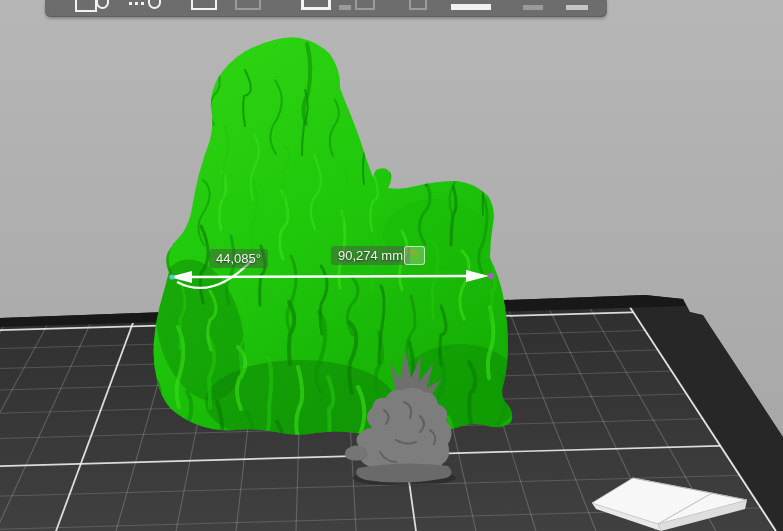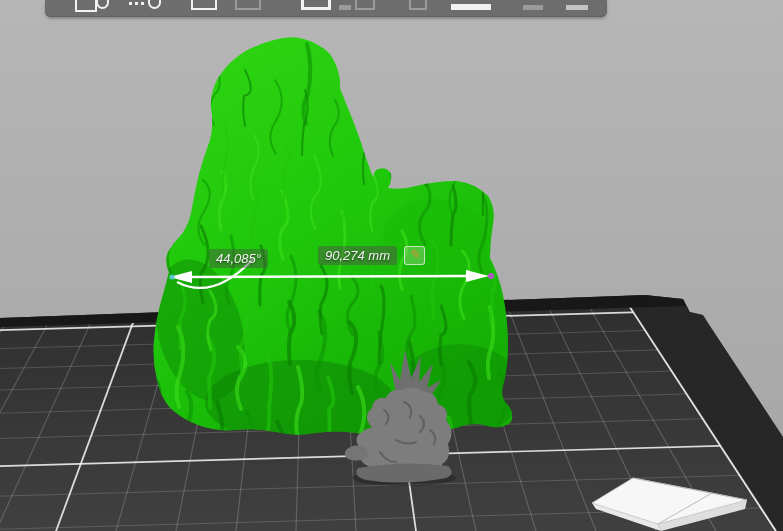--- a/index.html
+++ b/index.html
@@ -1,21 +1,20 @@
 <!DOCTYPE html>
 <html><head>
 <meta charset="utf-8">
 <style>
   html,body{margin:0;padding:0;background:#888;}
   .app{
     position:relative;width:783px;height:531px;overflow:hidden;
     font-family:"Liberation Sans",sans-serif;
     background:linear-gradient(180deg,#b6b6b6 0%,#aeaeae 45%,#a5a5a5 100%);
     user-select:none;
-    font-style:italic;
   }
   svg{position:absolute;left:0;top:0;}
 
   
   .toolbar{
     position:absolute;left:45px;top:0;width:562px;height:17px;
     background:#6d6d6d;border-radius:0 0 6px 6px;
     box-shadow:0 2px 3px rgba(0,0,0,0.25), inset 0 -1px 0 #5f5f5f;
     z-index:6;
   }
@@ -244,21 +243,21 @@
     <path d="M169,277 L192,271 L192,283 Z" fill="#ffffff"></path>
     <path d="M489,276 L466,270 L466,282 Z" fill="#ffffff"></path>
     <path d="M177,282 C196,292 222,292 253,259" fill="none" stroke="#ffffff" stroke-width="2.2"></path>
     <circle cx="172" cy="277" r="2.6" fill="#53cbc8"></circle>
     <circle cx="491" cy="276" r="3" fill="#b558cc"></circle>
   </svg>
 
   <div class="mlabel" style="left:209px;top:249px;">
     <span>44,085°</span>
   </div>
-  <div class="mlabel" style="left:318px;top:246px;background:rgba(75,85,70,0.5);">
+  <div class="mlabel" style="left:331px;top:246px;background:rgba(75,85,70,0.5);">
     <span>90,274 mm</span>
   </div>
   <div class="editbtn" style="left:404px;top:246px;">
     <span class="pencil" style="color:#d0922b;">✎</span>
   </div>
 
   <div class="toolbar">
     <div class="tbicon" style="left:30px;width:36px;height:11px;">
       <div class="out" style="position:absolute;left:0;width:18px;"></div>
       <div class="halfcircle" style="position:absolute;left:21px;width:13px;"></div>

